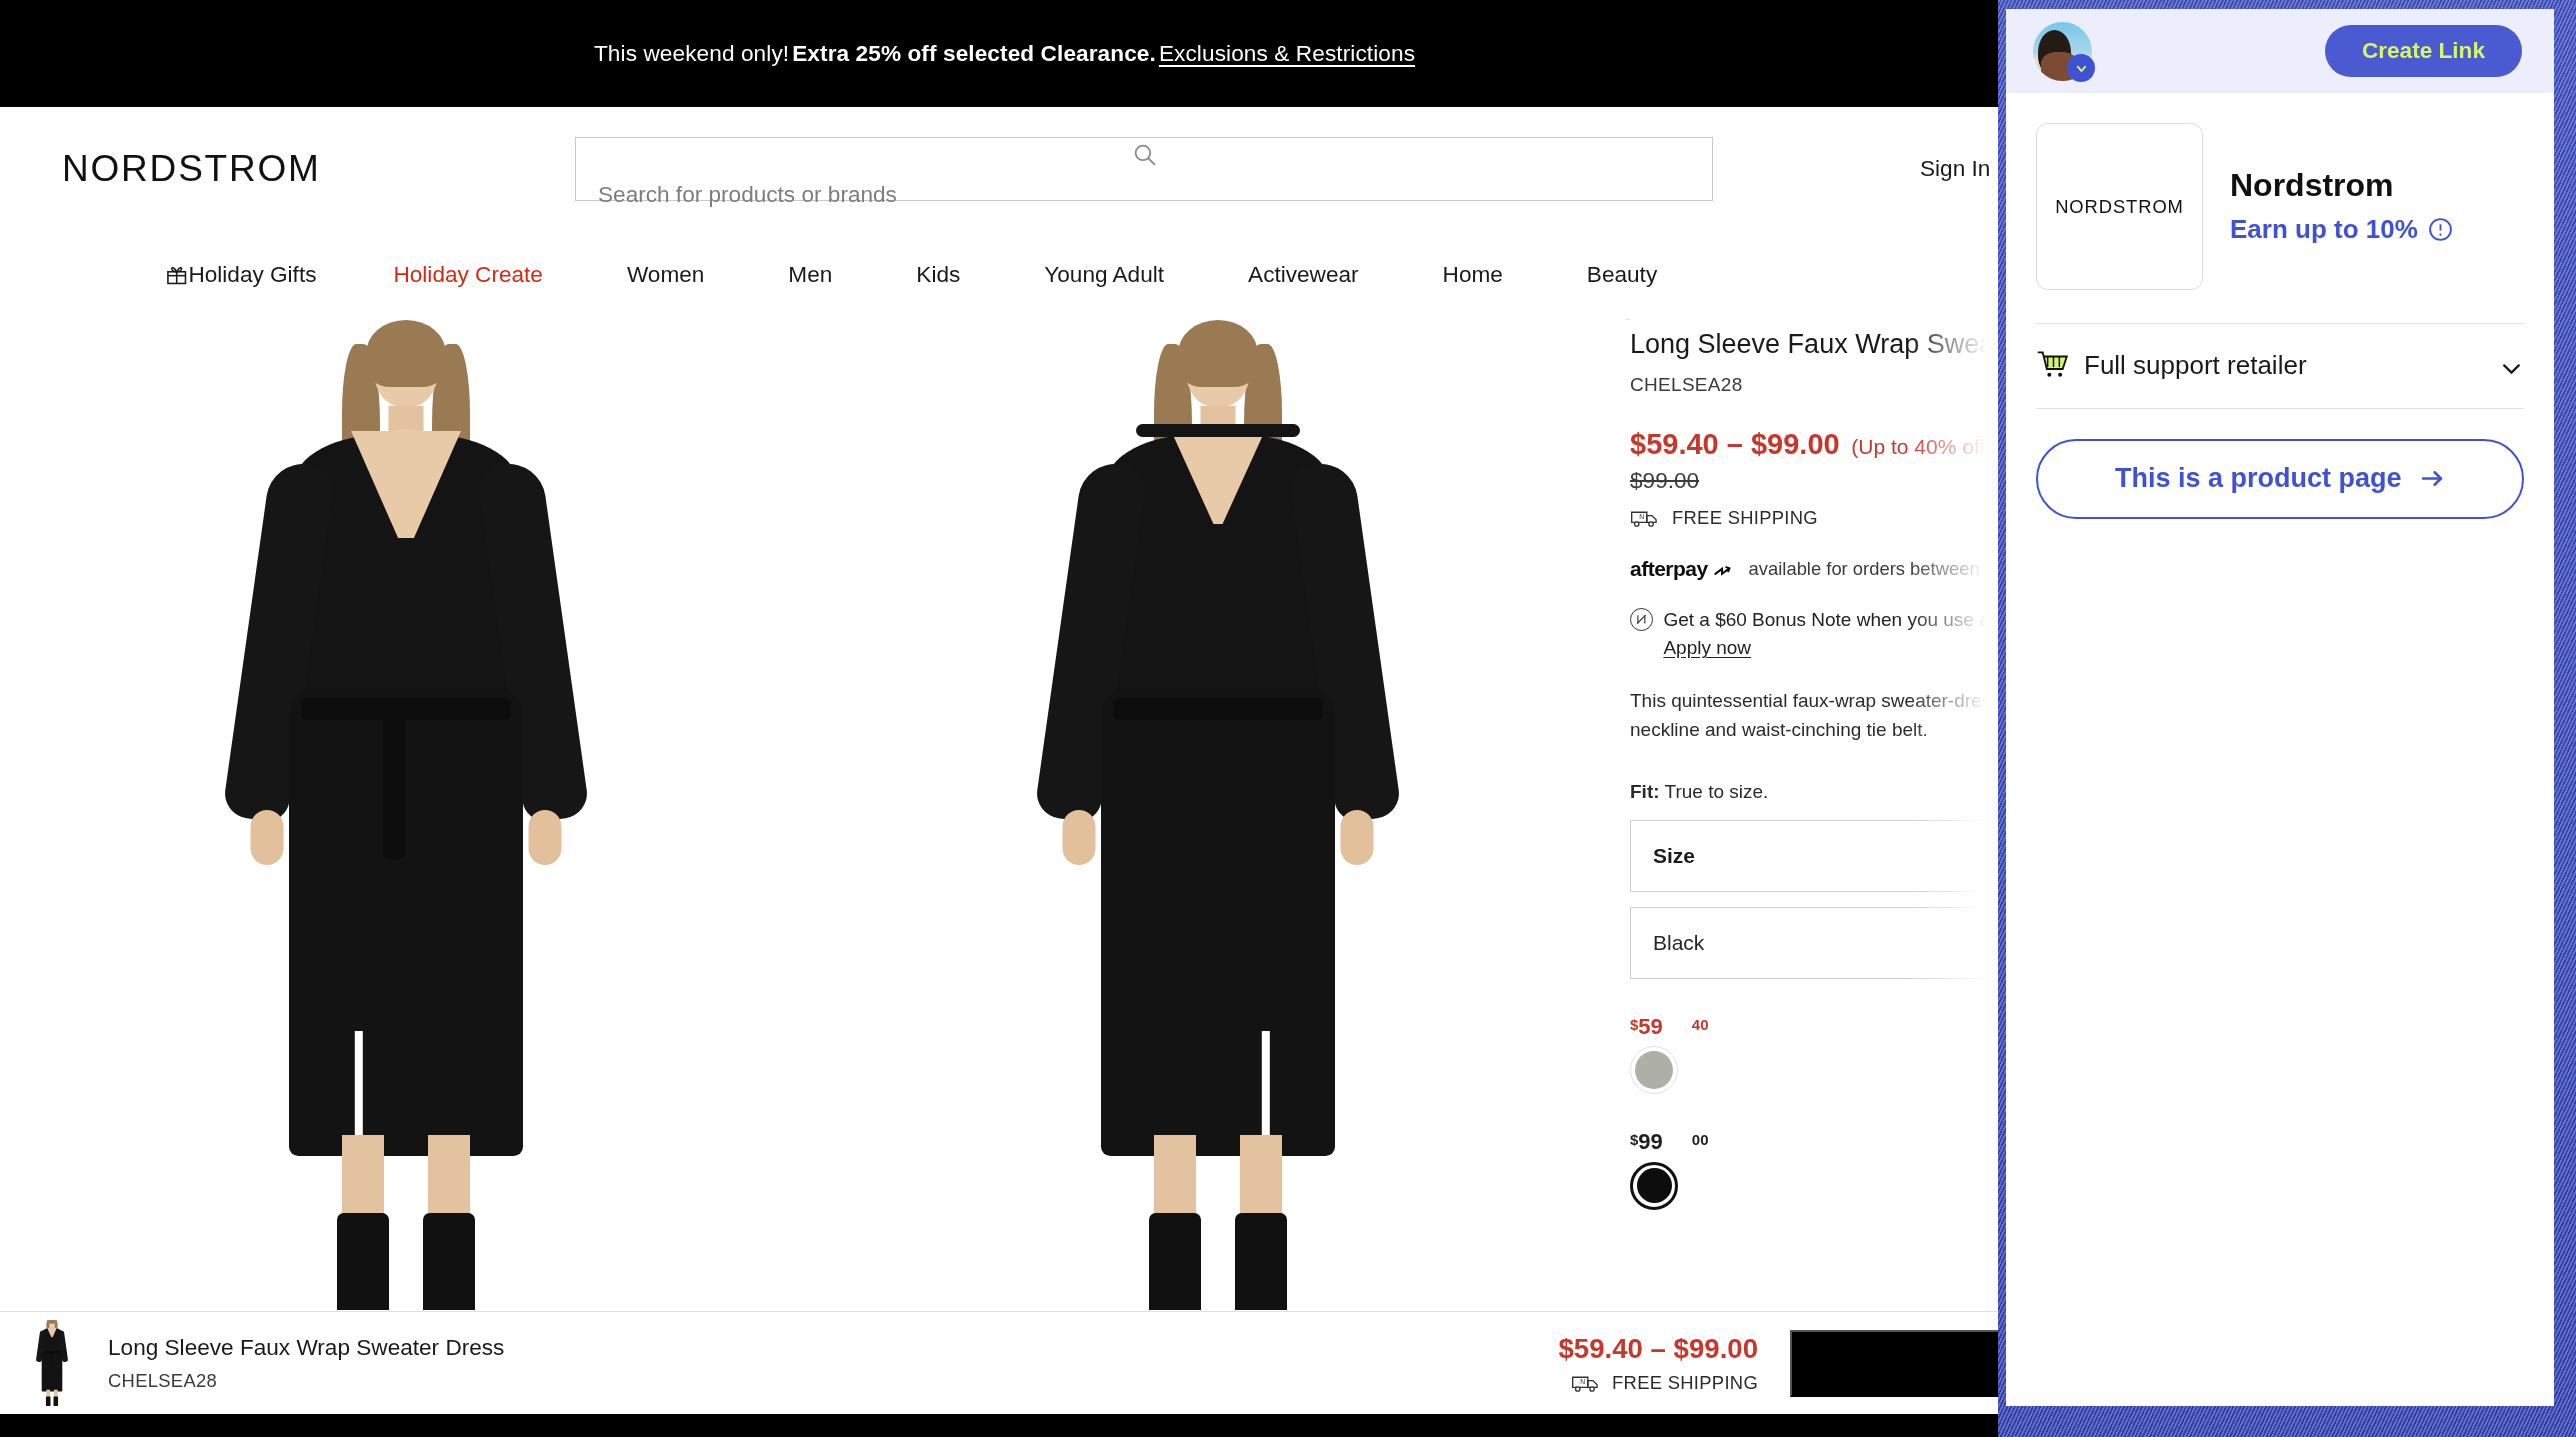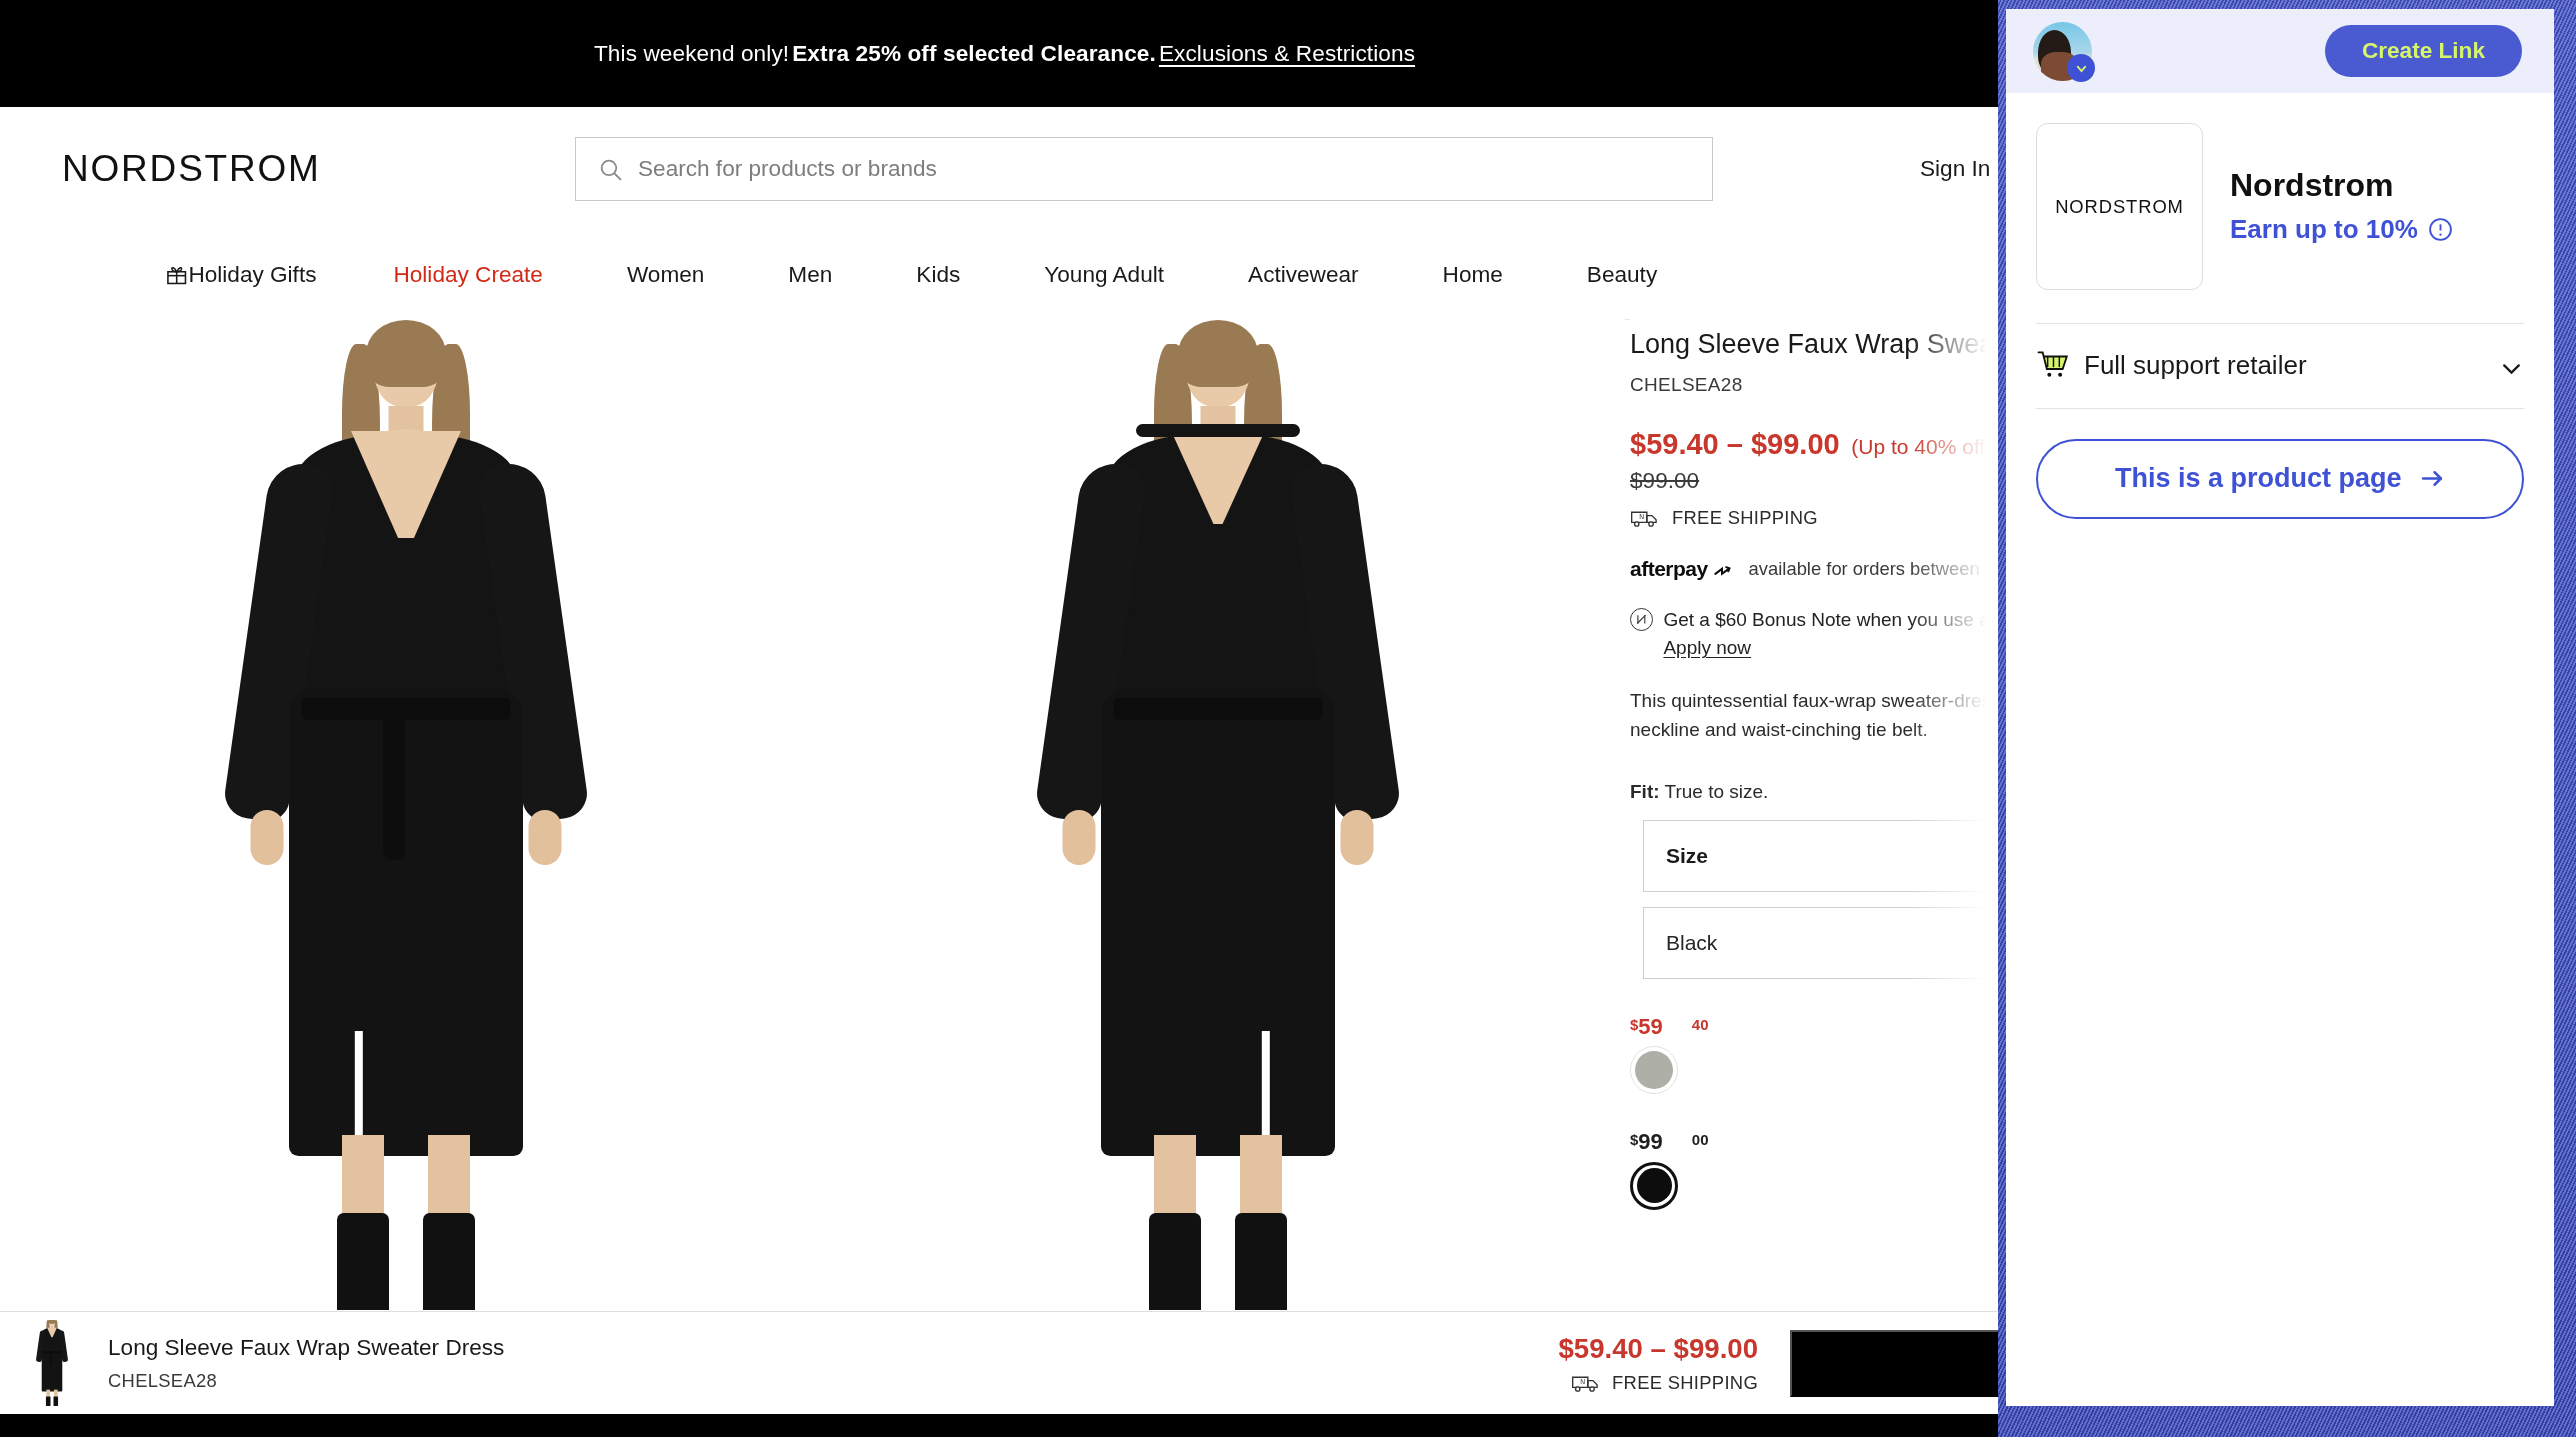--- a/index.html
+++ b/index.html
@@ -33,21 +33,21 @@
   .brand-logo {
     position: absolute; left: 62px; top: 50%; transform: translateY(-50%);
     font-size: 37px; font-weight: 400; letter-spacing: 1.8px;
     color: #111; font-family: "Liberation Sans", sans-serif;
     font-stretch: condensed; cursor: pointer; white-space: nowrap;
   }
   .search-wrap {
     position: absolute; left: 575px; top: 50%; transform: translateY(-50%);
     width: 1138px; height: 64px;
     border: 1.7px solid #c9c9c9; background: #fff;
-    display: flex; align-items: center; gap: 15px; padding: 12px 22px;
+    display: flex; align-items: center; gap: 15px; padding: 4px 22px; flex-direction: column;
   }
   .search-icon { flex: 0 0 auto; width: 25px; height: 25px; color:#8a8a8a; }
   .search-input {
     border: none; outline: none; background: transparent;
     font-size: 22.6px; color: #6b6b6b; width: 100%;
     font-family: "Liberation Sans", sans-serif;
   }
   .search-input::placeholder { color: #7d7d7d; }
 
   .signin {
@@ -150,21 +150,21 @@
   .n-badge { width:23.4px; height:23.4px; border:1.7px solid #333; border-radius:50%; display:flex;align-items:center;justify-content:center; flex:0 0 auto; margin-top:1.7px; }
   .bonus-text { font-size:19px; color:#222; line-height:1.45; }
   .apply-link { display:block; font-size:19px; color:#222; text-decoration:underline; text-underline-offset:3.3px; cursor:pointer; margin-top:3.3px; }
 
   .p-desc { font-size:19px; color:#2b2b2b; line-height:1.5; margin-top:28px; white-space:nowrap; }
   .fit-row { font-size:19px; color:#2b2b2b; margin-top:37px; }
   .fit-row b { font-weight:700; }
 
   .select-box {
     margin-top: 15px; height: 72px; border:0.8px solid #cfcfcf; background:#fff;
-    display:flex; align-items:center; padding: 16px 22px; cursor:pointer; width: 396px; margin-left: 13px;
+    display:flex; align-items:center; padding: 16px 22px; cursor:pointer; width: 396px;
   }
   .select-box.size-box { margin-top: 16.7px; }
   .select-label { font-size:21px; font-weight:700; color:#1a1a1a; }
   .select-value { font-size:21px; font-weight:400; color:#262626; }
 
   .swatch-group { margin-top: 37px; }
   .sw-price { font-size:18.4px; font-weight:700; margin-bottom: 8.4px; display:flex; align-items:flex-start; }
   .sw-price .cur { font-size:15px; }
   .sw-price .whole { font-size:22px; line-height:1; }
   .sw-price .cents { font-size:15px;margin-left:29px; }

